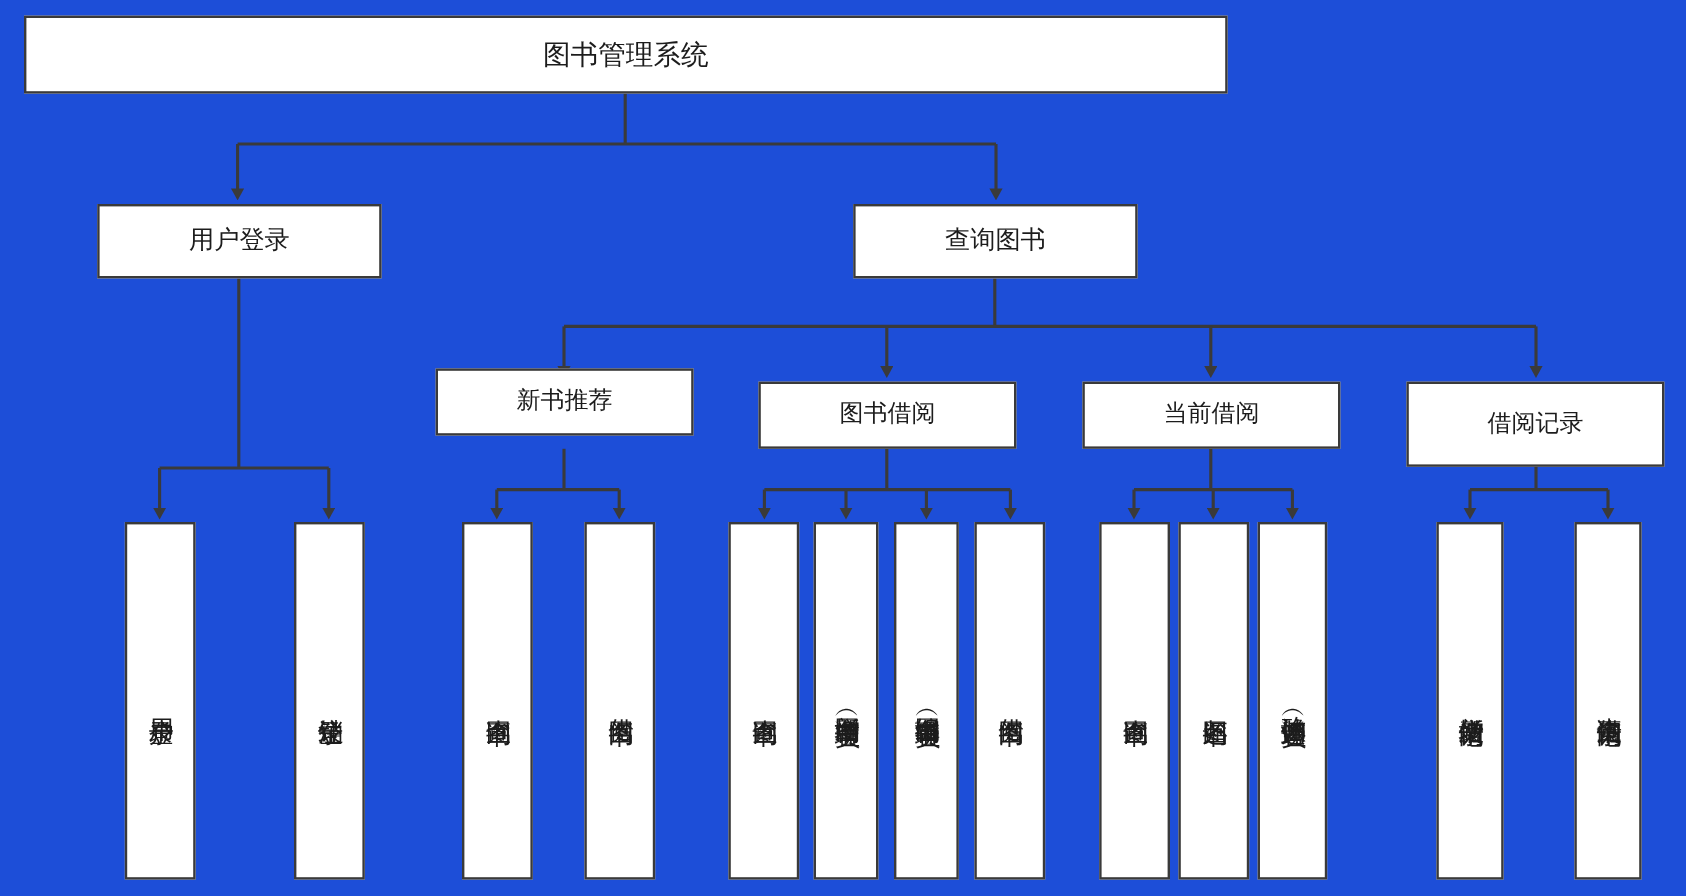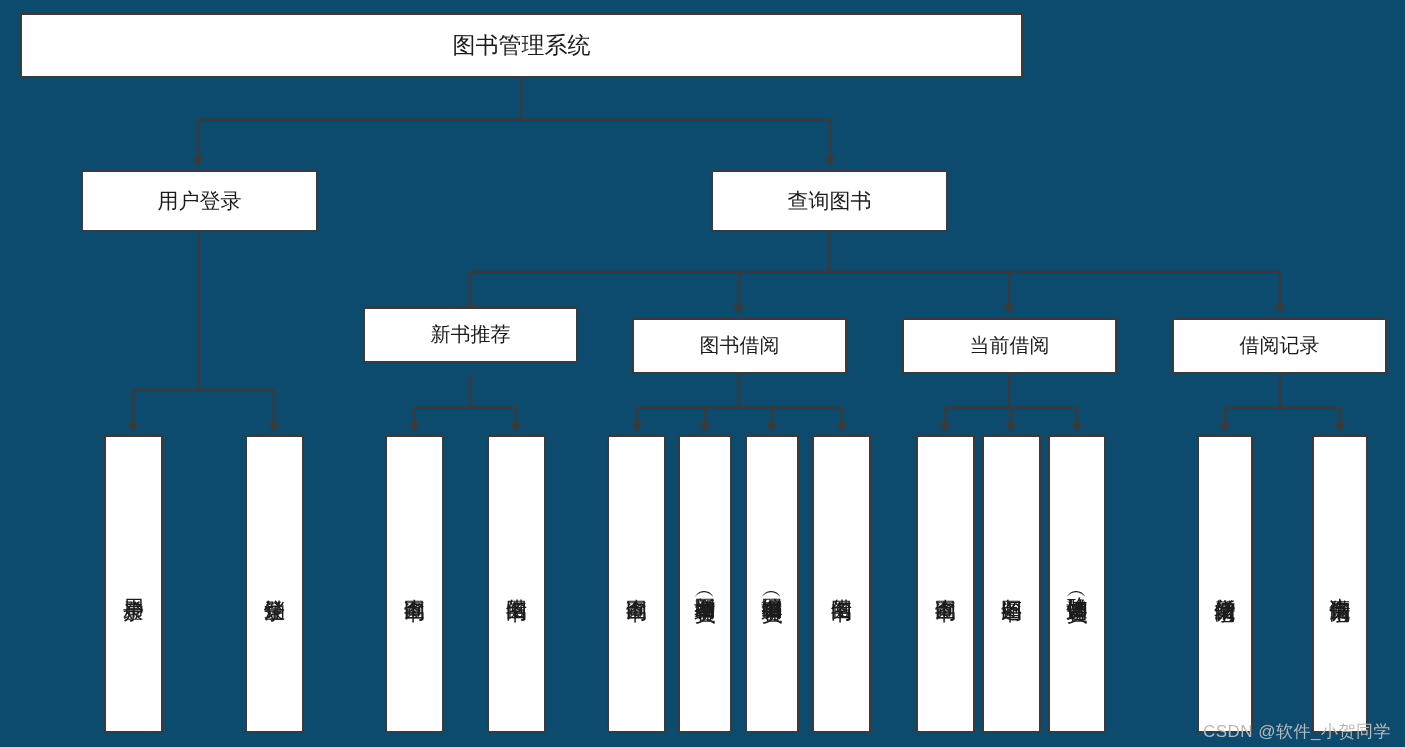--- a/index.html
+++ b/index.html
@@ -8,21 +8,21 @@
     padding: 0;
     background: #ffffff;
   }
   body {
     font-family: "Liberation Sans", "DejaVu Sans", sans-serif;
   }
   #diagram-root {
     position: relative;
     width: 1405px;
     height: 747px;
-    background: #0c4a6e;
+    background: #1d4ed8;
     overflow: hidden;
   }
   #edge-layer {
     position: absolute;
     left: 0;
     top: 0;
     width: 1405px;
     height: 747px;
     pointer-events: none;
   }
@@ -149,21 +149,21 @@
   </div>
 
   <div class="node level-2" style="left:632px; top:318px; width:215px; height:56px;font-family:Liberation Serif, serif;">
     <span class="node-label">图书借阅</span>
   </div>
 
   <div class="node level-2" style="left:902px; top:318px; width:215px; height:56px;">
     <span class="node-label">当前借阅</span>
   </div>
 
-  <div class="node level-2" style="left:1172px; top:318px; width:215px; height:56px;">
+  <div class="node level-2" style="left:1172px; top:318px; width:215px; height:71px;">
     <span class="node-label">借阅记录</span>
   </div>
 
   <div class="node leaf" style="left:104px; top:435px; width:59px; height:298px;">
     <span class="node-label">用户登录</span>
   </div>
 
   <div class="node leaf" style="left:245px; top:435px; width:59px; height:298px;">
     <span class="node-label">注销登录</span>
   </div>
@@ -205,15 +205,14 @@
   </div>
 
   <div class="node leaf" style="left:1197px; top:435px; width:56px; height:298px;">
     <span class="node-label">新增借阅记录</span>
   </div>
 
   <div class="node leaf" style="left:1312px; top:435px; width:56px; height:298px;">
     <span class="node-label">查询借阅记录</span>
   </div>
 
-  <div id="watermark">CSDN @软件_小贺同学</div>
 
 </div>
 
 </body></html>

